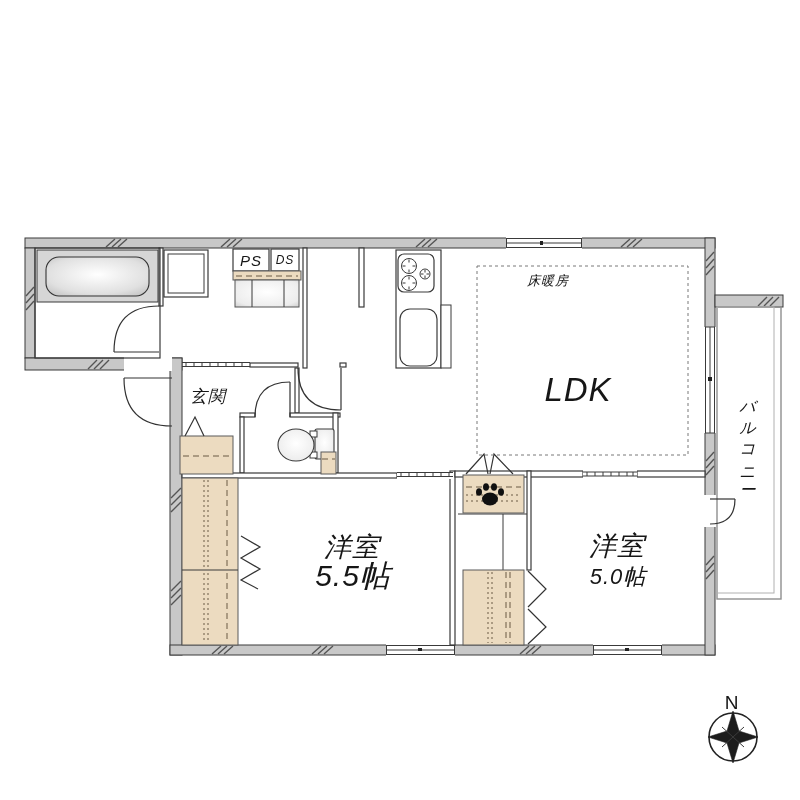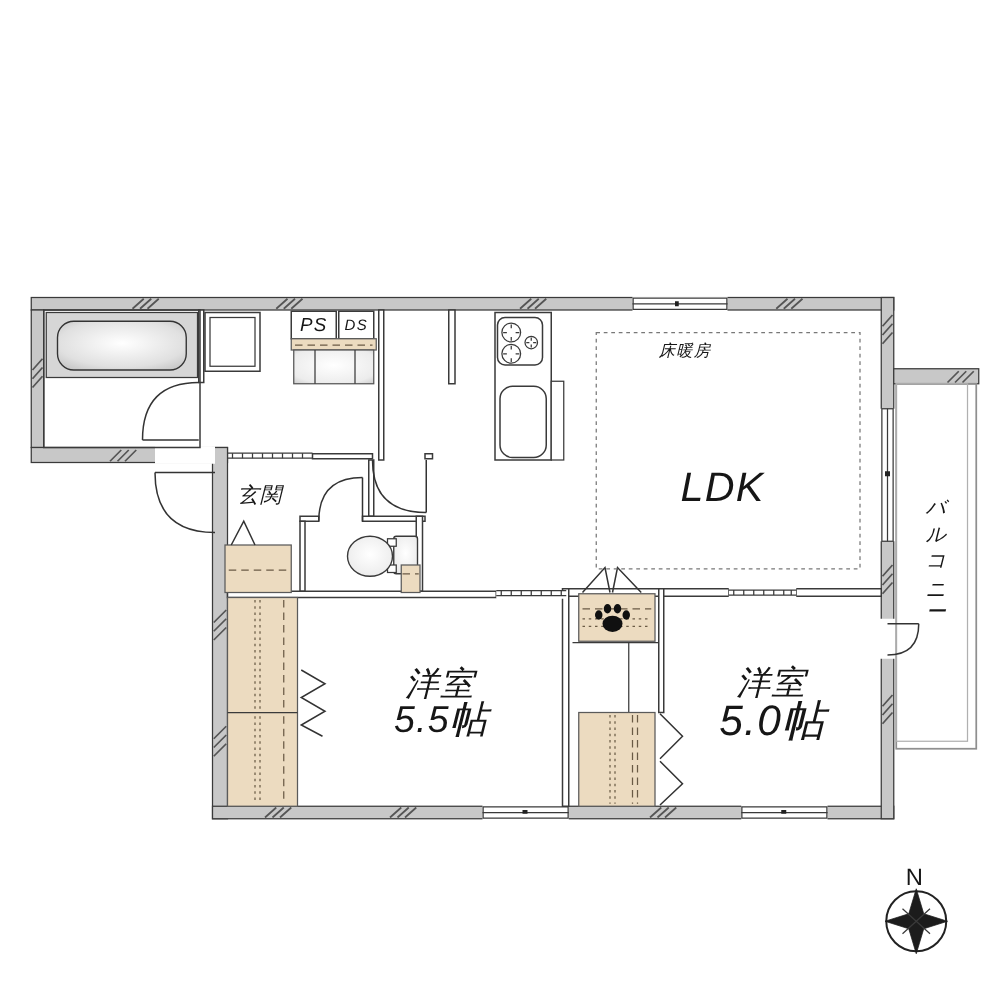--- a/index.html
+++ b/index.html
@@ -284,16 +284,16 @@
 </svg>
 
 <div class="lbl" style="left:251px;top:260px;font-size:15px;">PS</div>
 <div class="lbl" style="left:285px;top:260px;font-size:12px;">DS</div>
 <div class="lbl" style="left:521px;top:281px;font-size:13px;margin-left:27px;">床暖房</div>
 <div class="lbl" style="left:578px;top:346px;font-size:33px;margin-top:44px;">LDK</div>
 <div class="lbl" style="left:208px;top:396px;font-size:17px;">玄関</div>
 <div class="lbl" style="left:352px;top:547px;font-size:27px;">洋室</div>
 <div class="lbl" style="left:353px;top:576px;font-size:30px;">5.5帖</div>
 <div class="lbl" style="left:617px;top:546px;font-size:27px;">洋室</div>
-<div class="lbl" style="left:618px;top:577px;font-size:34px;">5.0帖</div>
+<div class="lbl" style="left:618px;top:577px;font-size:22px;">5.0帖</div>
 <div class="lbl vert" style="left:747px;top:388px;font-size:16px;">バルコニー</div>
 <div class="lbl" style="left:732px;top:703px;font-size:19px;font-style:normal;">N</div>
 </div>
 
 </body></html>

